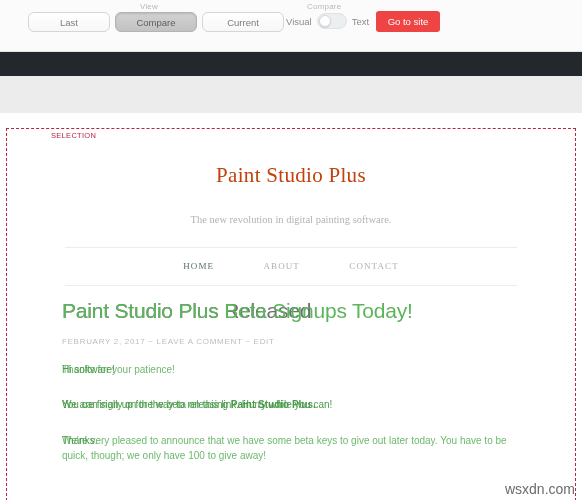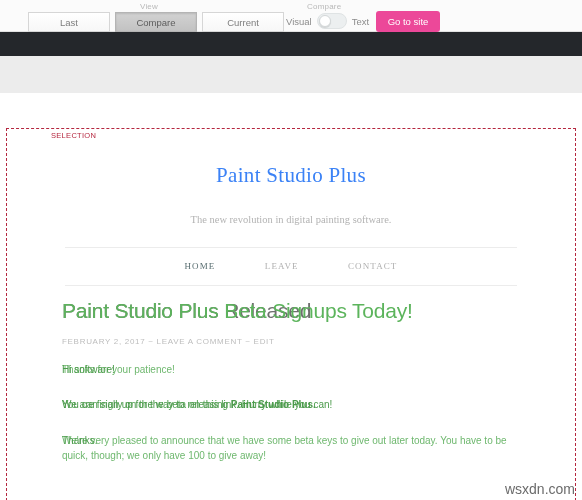--- a/index.html
+++ b/index.html
@@ -11,21 +11,21 @@
     height: 500px;
     background: #ffffff;
     font-family: "Liberation Sans", sans-serif;
     overflow: hidden;
     position: relative;
   }
 
   
   .toolbar {
     position: relative;
-    height: 32px;
+    height: 52px;
     background: #fbfbfb;
     border-bottom: 1px solid #e2e2e2;
     box-sizing: border-box;
   }
   .group-label {
     position: absolute;
     top: 2px;
     font-size: 8px;
     color: #b9b9b9;
     letter-spacing: .2px;
@@ -43,21 +43,21 @@
   }
   .seg-btn {
     width: 82px;
     height: 20px;
     line-height: 19px;
     text-align: center;
     font-size: 9.5px;
     color: #7d7d7d;
     background: linear-gradient(#ffffff, #f7f7f7);
     border: 1px solid #d6d6d6;
-    border-radius: 0;
+    border-radius: 6px;
     margin-right: 5px;
     box-sizing: border-box;
     cursor: pointer;
     user-select: none;
   }
   .seg-btn.active {
     background: linear-gradient(#d2d2d2, #c2c2c2);
     color: #5d5d5d;
     border-color: #b4b4b4;
     box-shadow: inset 0 1px 2px rgba(0,0,0,.12);
@@ -99,21 +99,21 @@
   }
 
   .goto-btn {
     position: absolute;
     top: 11px;
     left: 376px;
     width: 64px;
     height: 21px;
     line-height: 21px;
     text-align: center;
-    background: #ec4899;
+    background: #ef4444;
     color: #ffffff;
     font-size: 9.5px;
     border-radius: 3px;
     cursor: pointer;
     user-select: none;
   }
 
   
   .dark-strip {
     height: 24px;
@@ -150,21 +150,21 @@
     position: absolute;
     left: 0; right: 0;
     top: 18px;
     bottom: 0;
     overflow: hidden;
   }
   .site-title {
     text-align: center;
     font-family: "Liberation Serif", serif;
     font-size: 21px;
-    color: #3b82f6;
+    color: #c2410c;
     margin: 16px 0 0 0;
     font-weight: normal;
     letter-spacing: .3px;
   }
   .site-tagline {
     text-align: center;
     font-family: "Liberation Serif", serif;
     font-size: 10.5px;
     color: #b3b3b3;
     margin-top: 26px;
@@ -287,21 +287,21 @@
   <div class="selection-tag">SELECTION</div>
 
   <div class="site">
 
     <h1 class="site-title">Paint Studio Plus</h1>
     <div class="site-tagline">The new revolution in digital painting software.</div>
 
     <div class="nav-rule"></div>
     <nav class="site-nav">
       <span class="nav-active">HOME</span>
-      <span class="nav-item">LEAVE</span>
+      <span class="nav-item">ABOUT</span>
       <span class="nav-item">CONTACT</span>
     </nav>
     <div class="nav-rule2"></div>
 
     <div class="article">
 
       <div class="headline-stack">
         <h2 class="headline h-old">Paint Studio Plus Released</h2>
         <h2 class="headline h-new">Paint Studio Plus Beta Signups Today!</h2>
       </div>

